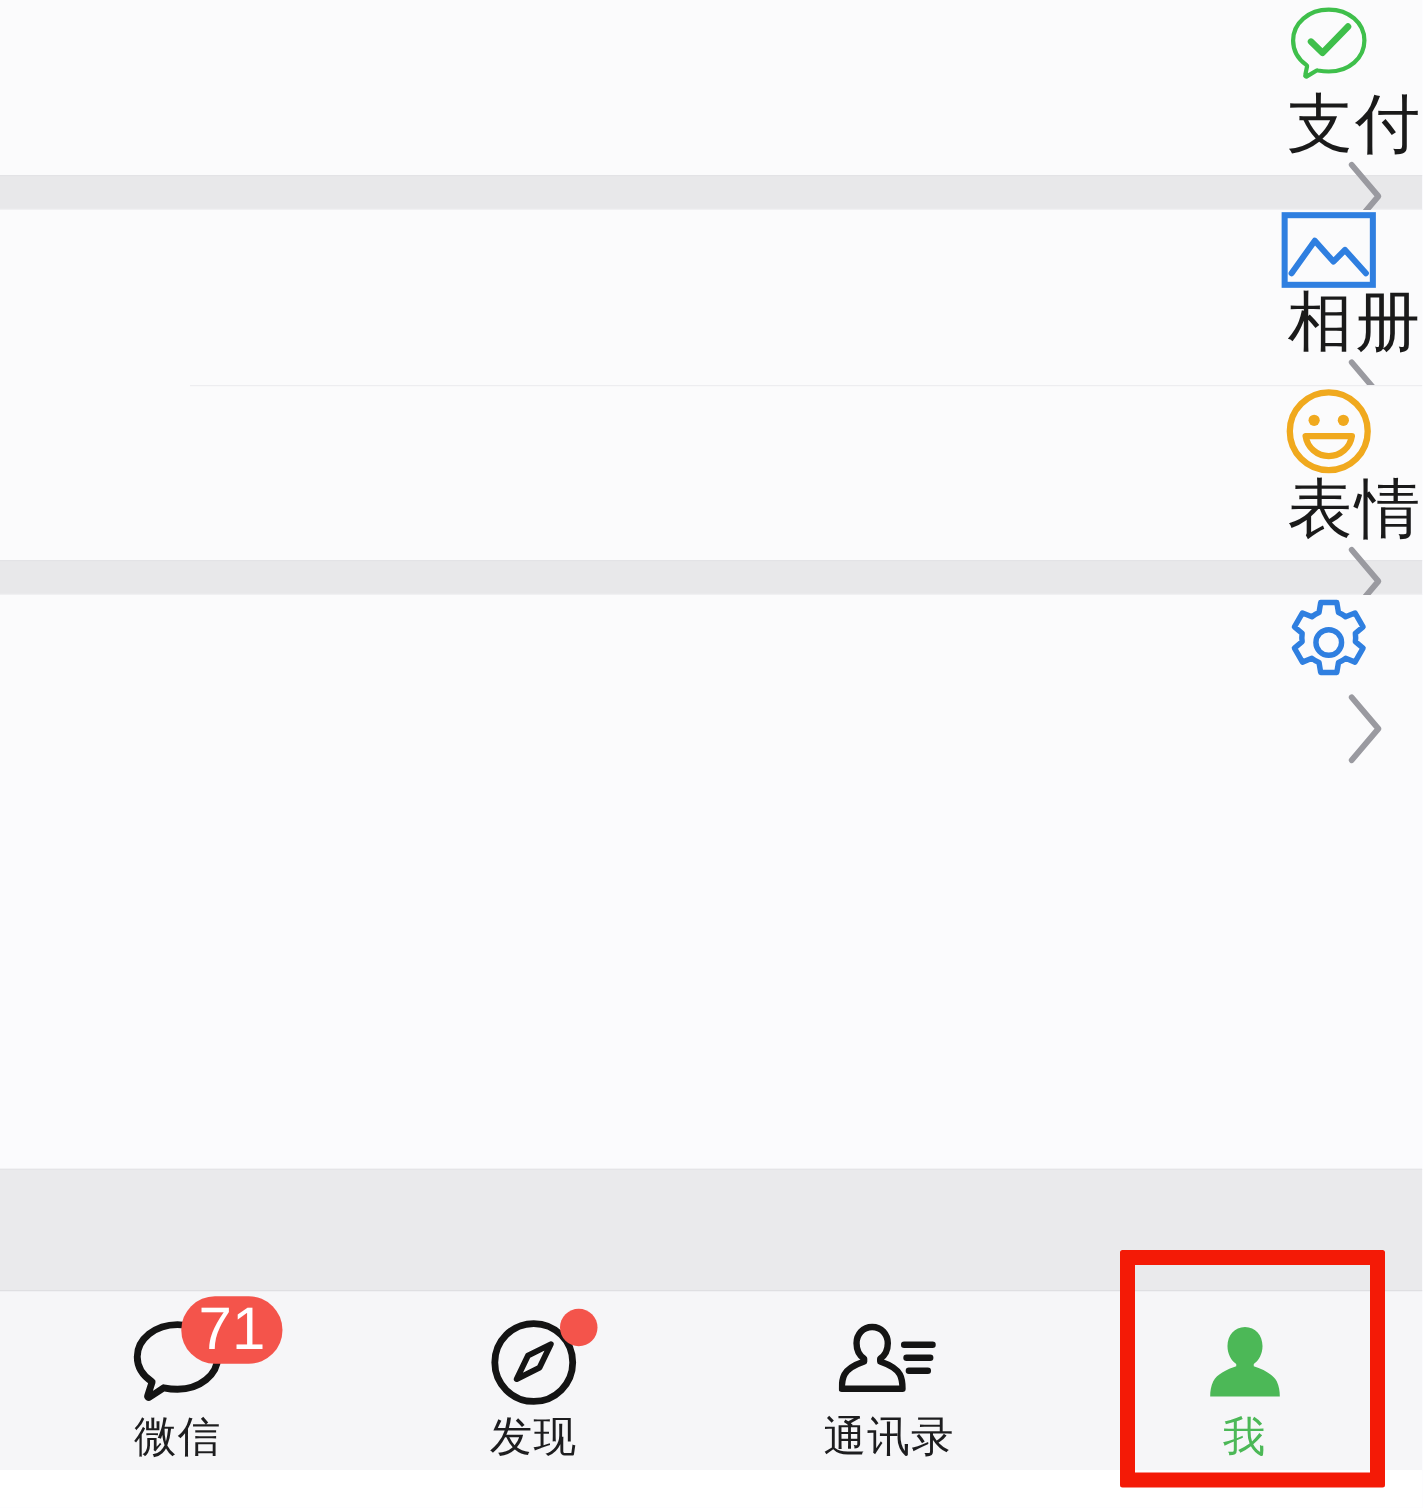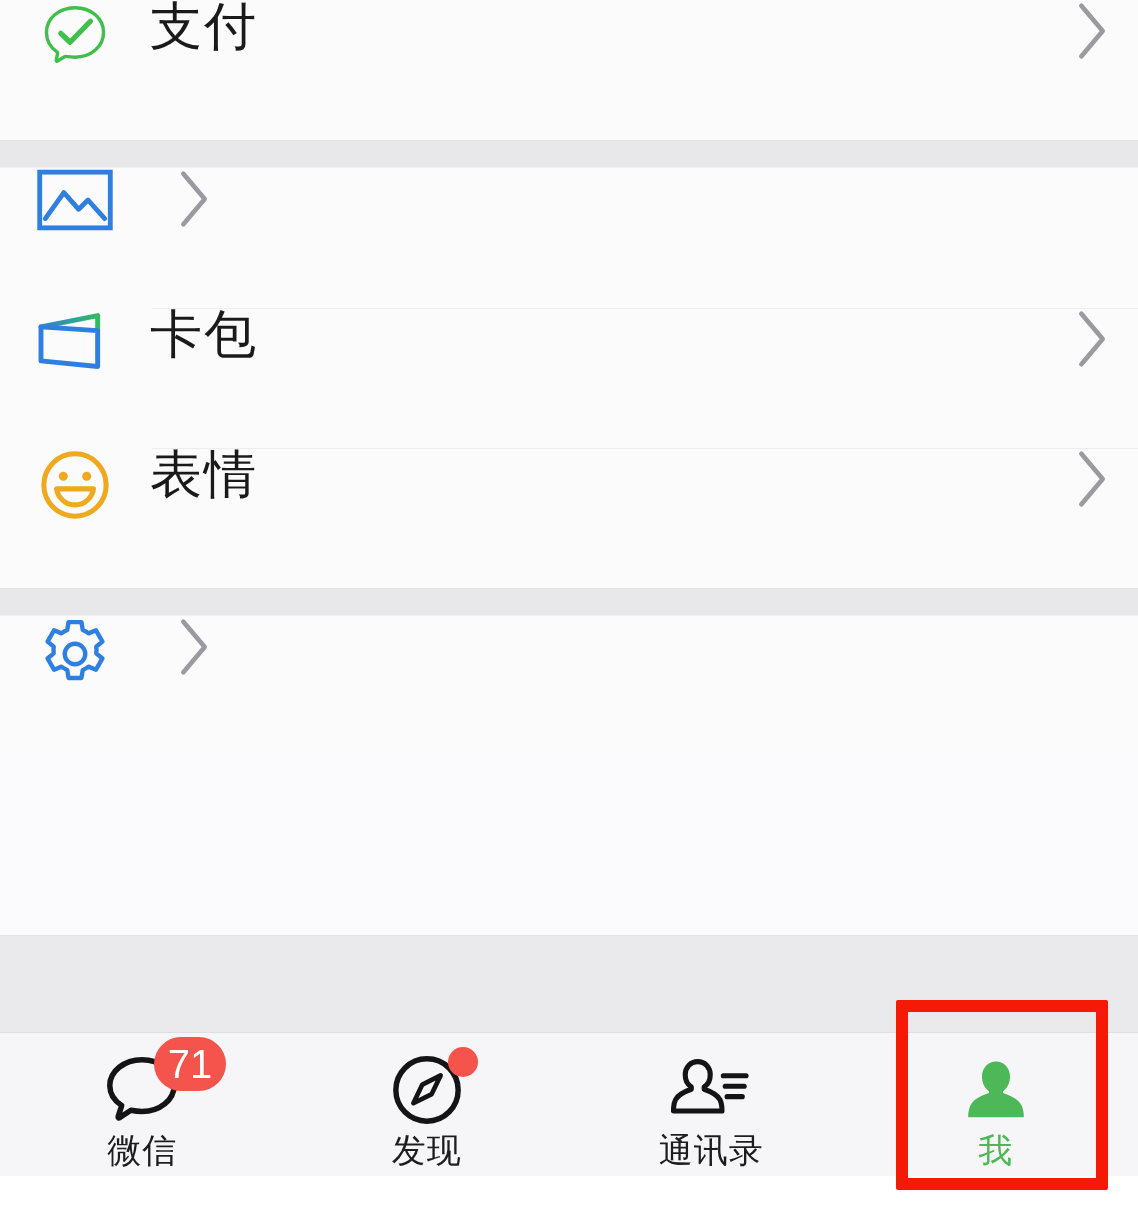--- a/index.html
+++ b/index.html
@@ -32,24 +32,25 @@
   .sep-band {
     width: 100%;
     height: 26px;
     background: #e8e8ea;
     border-top: 1px solid #e3e3e6;
     border-bottom: 1px solid #f0f0f2;
   }
   .row {
     position: relative;
     display: flex;
-    align-items: flex-start;
+    align-items: flex-end;
     height: 140px;
     box-sizing: border-box;
     background: #fbfbfc;
+    flex-direction: column;
   }
   .row + .row::before {
     content: "";
     position: absolute;
     left: 152px;
     right: 0;
     top: 0;
     height: 1px;
     background: #ededf0;
   }
@@ -132,21 +133,21 @@
   .badge-count {
     position: absolute;
     top: -14px;
     right: -46px;
     min-width: 40px;
     height: 54px;
     padding: 0 14px;
     border-radius: 30px;
     background: #f4544b;
     color: #ffffff;
-    font-size: 40px;
+    font-size: 48px;
     line-height: 54px;
     text-align: center;
     box-sizing: border-box;
     font-family: "Liberation Sans", sans-serif;
   }
   .badge-dot {
     position: absolute;
     top: -4px;
     right: -14px;
     width: 30px;
@@ -206,47 +207,28 @@
     <div class="section">
 
 
       <div class="row">
         <span class="icon-wrap">
           <svg width="78" height="64" viewBox="0 0 42 34">
             <rect x="2" y="2" width="38" height="30" fill="none" stroke="#2f7fe0" stroke-width="2.6"></rect>
             <path d="M5 27 L15 13 L23 22 L28 17 L37 27" fill="none" stroke="#2f7fe0" stroke-width="2.6" stroke-linejoin="round" stroke-linecap="round"></path>
           </svg>
         </span>
+        <span class="row-label">相册</span>
         <span class="chev">
           <svg width="36" height="62" viewBox="0 0 18 32">
             <path d="M3 3 L14 16 L3 29" fill="none" stroke="#9a9aa0" stroke-width="2.4" stroke-linecap="round" stroke-linejoin="round"></path>
           </svg>
         </span>
       </div>
 
-      <div class="row">
-        <span class="icon-wrap">
-          <svg width="80" height="68" viewBox="0 0 42 36">
-            <defs>
-              <linearGradient id="flapgrad" x1="0" y1="0" x2="1" y2="0">
-                <stop offset="0" stop-color="#2f7fe0"></stop>
-                <stop offset="1" stop-color="#2fbb60"></stop>
-              </linearGradient>
-            </defs>
-            <path d="M3 10 L33 4 L33 12" fill="none" stroke="url(#flapgrad)" stroke-width="2.6" stroke-linejoin="round" stroke-linecap="round"></path>
-            <path d="M3 10 L33 12 L33 31 L3 28 Z" fill="none" stroke="#2f7fe0" stroke-width="2.6" stroke-linejoin="round"></path>
-          </svg>
-        </span>
-        <span class="row-label">卡包</span>
-        <span class="chev">
-          <svg width="36" height="62" viewBox="0 0 18 32">
-            <path d="M3 3 L14 16 L3 29" fill="none" stroke="#9a9aa0" stroke-width="2.4" stroke-linecap="round" stroke-linejoin="round"></path>
-          </svg>
-        </span>
-      </div>
 
       <div class="row">
         <span class="icon-wrap">
           <svg width="74" height="74" viewBox="0 0 38 38">
             <circle cx="19" cy="19" r="16" fill="none" stroke="#f0a91e" stroke-width="2.6"></circle>
             <circle cx="13" cy="14.5" r="2.3" fill="#f0a91e"></circle>
             <circle cx="25" cy="14.5" r="2.3" fill="#f0a91e"></circle>
             <path d="M9.5 21 L28.5 21 A9.6 9.6 0 0 1 9.5 21 Z" fill="none" stroke="#f0a91e" stroke-width="2.6" stroke-linejoin="round"></path>
           </svg>
         </span>

